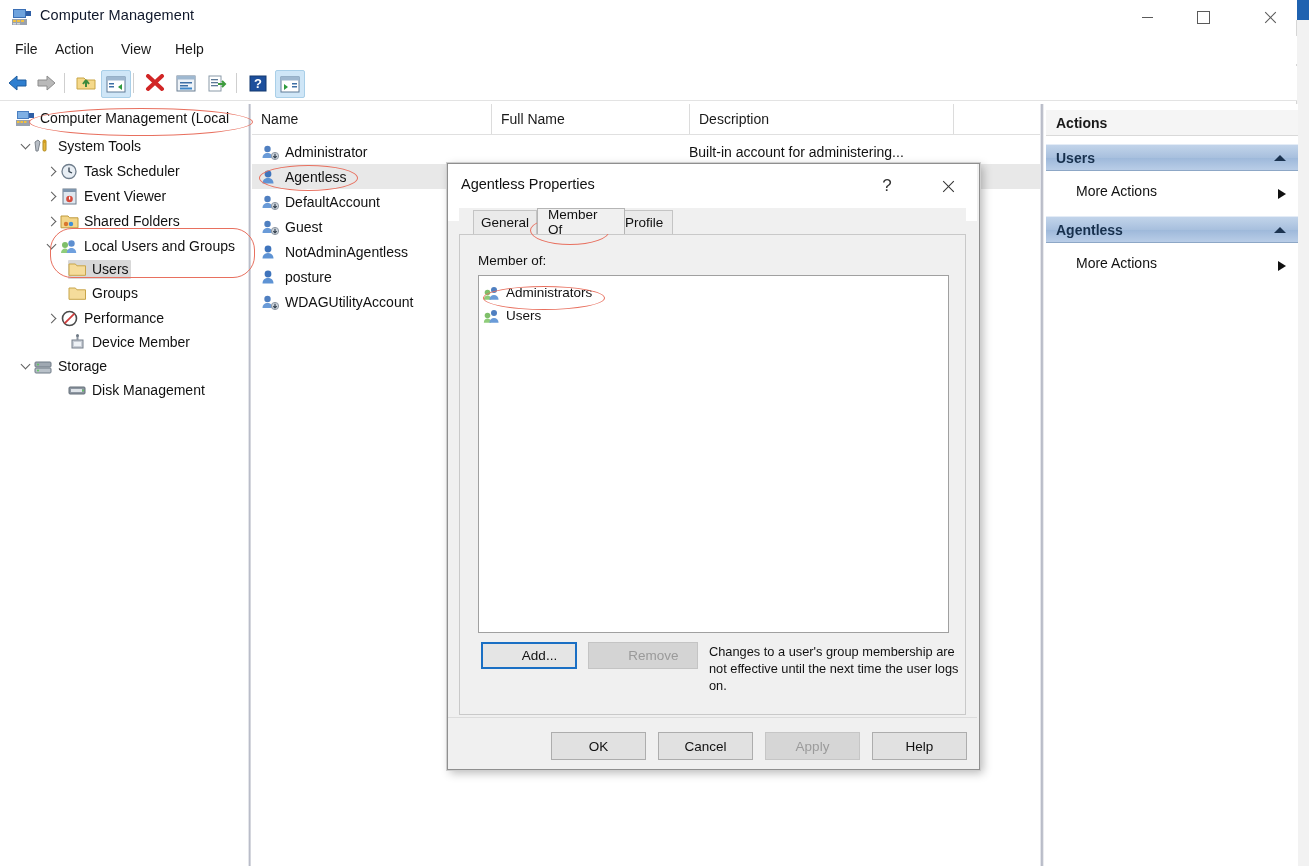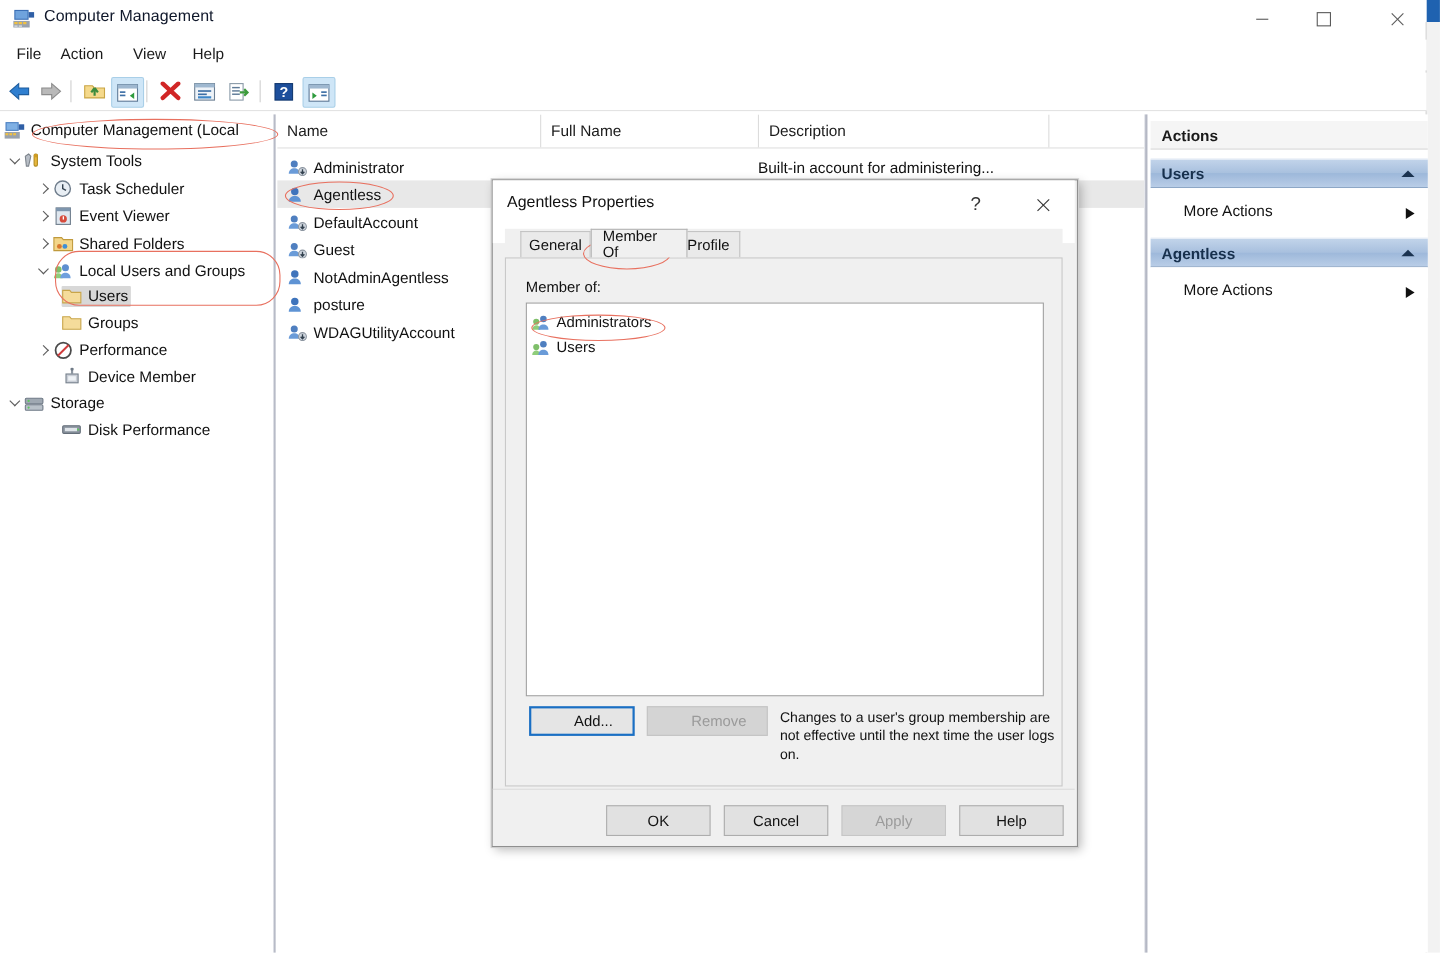--- a/index.html
+++ b/index.html
@@ -41,21 +41,21 @@
   .tb-btn{position:absolute;top:4px;width:28px;height:26px;display:flex;align-items:center;justify-content:center;}
   .tb-sep{position:absolute;top:7px;width:1px;height:20px;background:#cfcfcf;}
 
   
   .splitter{position:absolute;left:248px;top:104px;width:4px;height:762px;background:
       linear-gradient(90deg,#ffffff 0,#c9ccd6 1px,#a9adbb 2px,#ffffff 3px);}
   .splitter2{position:absolute;left:1040px;top:104px;width:5px;height:762px;background:
       linear-gradient(90deg,#ffffff 0,#c9ccd6 1px,#a9adbb 2px,#ffffff 4px);}
 
   
-  .treepanel{position:absolute;left:0;top:104px;width:248px;height:762px;background:#fff;overflow:hidden;}
+  .treepanel{position:absolute;left:12px;top:104px;width:248px;height:762px;background:#fff;overflow:hidden;}
   .tree-row{position:absolute;left:0;height:24px;display:flex;align-items:center;white-space:nowrap;font-size:14px;color:#111;}
   .tree-row .tw{width:18px;display:flex;align-items:center;justify-content:center;}
   .chev{width:9px;height:9px;position:relative;}
   .chev:before{content:"";position:absolute;width:6px;height:6px;border-right:1.6px solid #5e5e5e;border-bottom:1.6px solid #5e5e5e;left:1px;top:1px;}
   .chev.collapsed:before{transform:rotate(-45deg);}
   .chev.expanded:before{transform:rotate(45deg);top:-1px;}
   .ticon{width:19px;height:17px;margin-right:5px;display:inline-flex;align-items:center;justify-content:center;}
   .tree-sel{background:#d8d8d8;padding-right:6px;border-radius:1px;}
 
   
@@ -376,21 +376,21 @@
     </div>
 
     <div class="tree-row" style="top:274px;left:56px">
       <span class="ticon">
         <svg width="19" height="17" viewBox="0 0 19 17">
           <rect x="1" y="5" width="16" height="7" rx="1" fill="#8d96a1" stroke="#646e79"></rect>
           <rect x="3" y="7" width="11" height="3" fill="#dfe4e9"></rect>
           <circle cx="15" cy="8.5" r="1" fill="#5ec85e"></circle>
         </svg>
       </span>
-      <span>Disk Performance</span>
+      <span>Disk Management</span>
     </div>
 
   </div>
 
   <div class="splitter"></div>
 
   <div class="listpanel">
     <div class="lv-header">
       <div class="lv-col" style="left:0;width:240px">Name</div>
       <div class="lv-col" style="left:240px;width:198px">Full Name</div>

